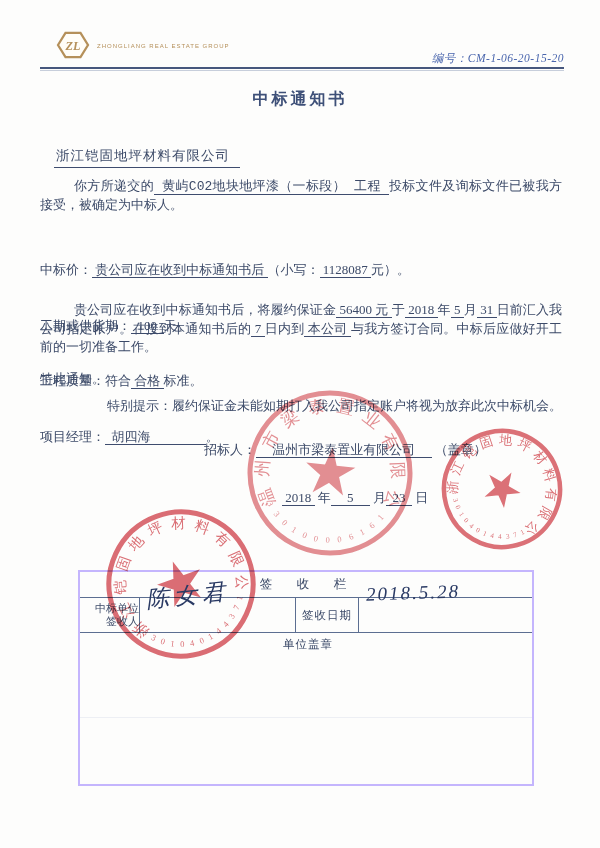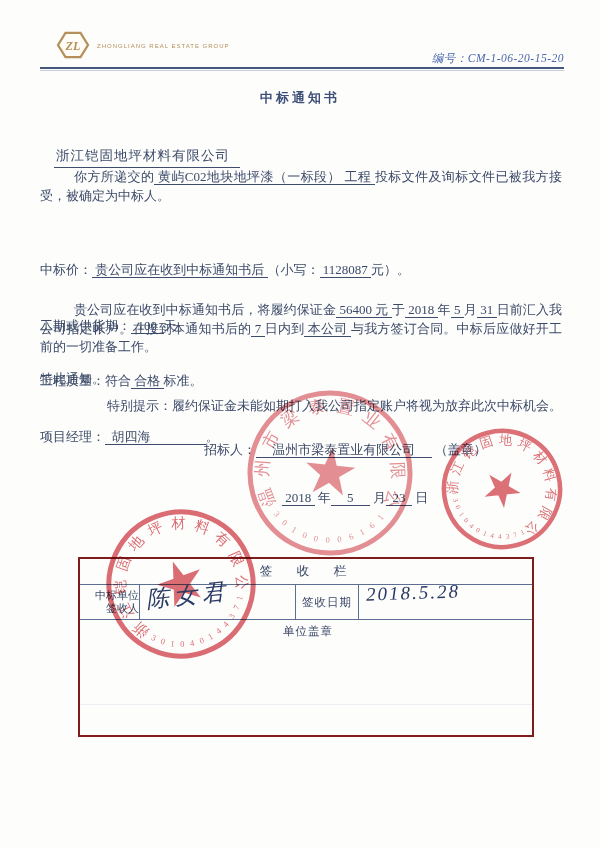--- a/index.html
+++ b/index.html
@@ -9,35 +9,35 @@
     font-family:"Liberation Serif","DejaVu Serif",serif;
   }
   .abs{position:absolute;}
   
   .logo{left:56px;top:30px;display:flex;align-items:center;gap:7px;}
   .logo-name-cn{font-size:16px;font-weight:bold;color:#24386b;letter-spacing:2px;line-height:17px;font-family:"Liberation Sans",sans-serif;}
   .logo-name-en{font-size:6px;color:#b5905a;letter-spacing:1px;margin-top:2px;font-family:"Liberation Sans",sans-serif;}
   .docno{right:36px;top:51px;font-size:11.5px;color:#4a66ad;letter-spacing:.5px;font-style:italic;}
   .rule{left:40px;top:67px;width:524px;border-top:2px solid #46577d;}
   .rule2{left:40px;top:70px;width:524px;border-top:1px solid #c7cedb;}
-  .doc-title{left:0;top:89px;width:100%;text-align:center;font-size:13px;font-weight:600;letter-spacing:3px;color:#3e5078;}
+  .doc-title{left:0;top:89px;width:100%;text-align:center;font-size:16px;font-weight:600;letter-spacing:3px;color:#3e5078;}
   .recipient{left:54px;top:147px;font-size:13.5px;letter-spacing:1px;border-bottom:1px solid #3e4c6e;padding:0 10px 2px 2px;}
   
   .bt{font-size:13px;line-height:18.5px;}
-  .p1{left:40px;top:168px;width:522px;text-indent:34px;text-align:justify;}
+  .p1{left:40px;top:178px;width:522px;text-indent:34px;text-align:justify;font-family:Liberation Mono, monospace;}
   .fields{left:40px;top:224px;width:522px;white-space:pre-wrap;}
   .fields>div{height:18.5px;}
   .p2{left:40px;top:301px;width:522px;text-indent:34px;text-align:justify;}
   .notice{left:40px;top:370px;}
   .special{left:40px;top:397px;width:522px;text-indent:34px;text-align:right;}
   .tenderer-line{left:204px;top:441px;white-space:pre;}
   .date-line{left:282px;top:489px;white-space:pre;}
   .u{border-bottom:1px solid #3e4c6e;}
   
-  .stable{left:78px;top:557px;width:456px;height:180px;border:2px solid #7f1d1d;box-sizing:border-box;background:transparent;}
+  .stable{left:78px;top:570px;width:456px;height:216px;border:2px solid #c4b5fd;box-sizing:border-box;background:transparent;}
   .stable .t-title{height:25px;line-height:25px;text-align:center;font-size:12.5px;letter-spacing:6px;border-bottom:1.5px solid #5c6e91;}
   .stable .t-row{display:flex;height:34px;border-bottom:1.5px solid #5c6e91;}
   .stable .c1{width:59px;border-right:1.5px solid #5c6e91;display:flex;flex-direction:column;justify-content:center;align-items:flex-end;font-size:11px;line-height:13px;}
   .stable .c2{width:155px;border-right:1.5px solid #5c6e91;}
   .stable .c3{width:62px;border-right:1.5px solid #5c6e91;display:flex;justify-content:center;align-items:center;font-size:11.5px;letter-spacing:1px;}
   .stable .c4{flex:1;}
   .stable .t-seal{position:relative;height:112px;font-size:11.5px;text-align:center;}
   .stable .t-seal .lbl{padding:4px 0 0 4px;letter-spacing:1px;}
   .stable .faint{position:absolute;left:0;top:84px;width:100%;border-top:1px solid #edeff4;}
   

